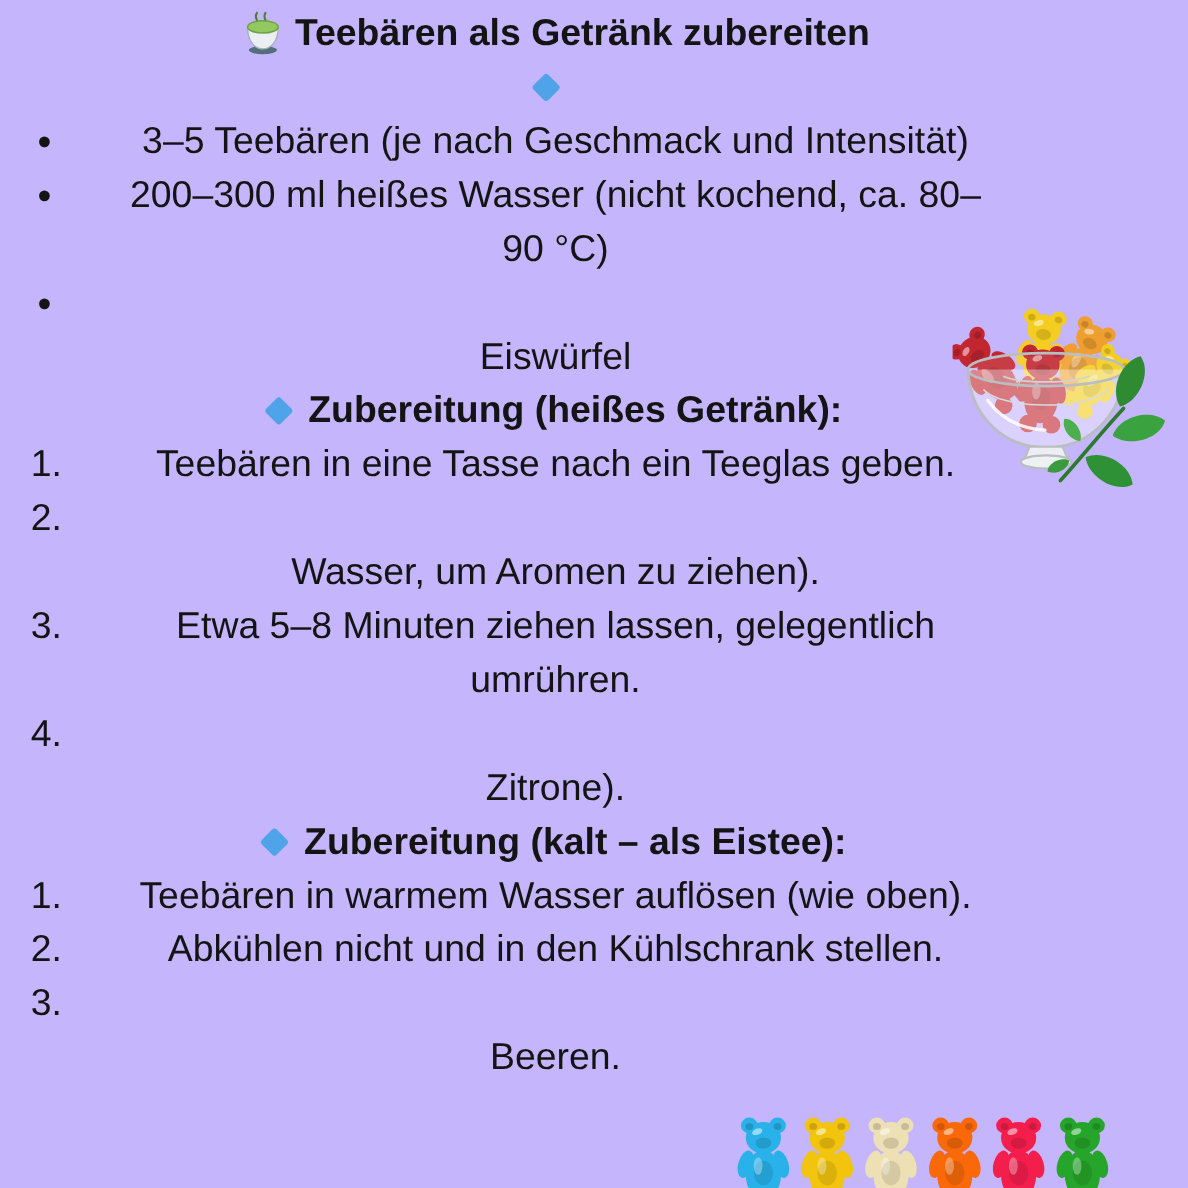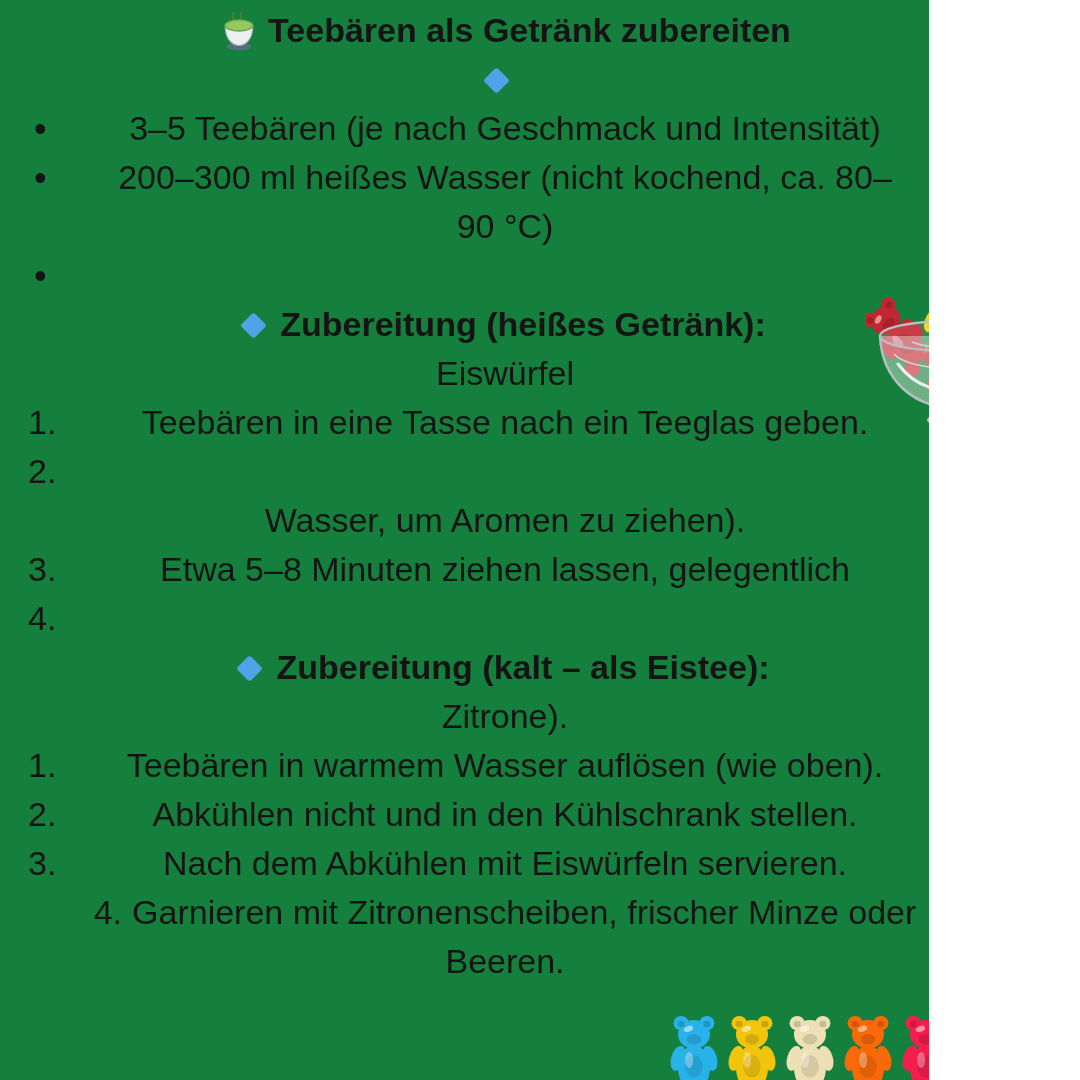--- a/index.html
+++ b/index.html
@@ -2,21 +2,21 @@
 <html lang="de"><head>
 <meta charset="utf-8">
 <style>
   html, body { margin: 0; padding: 0; }
   body {
     width: 1080px; height: 1080px; overflow: hidden;
     background: #ffffff;
     font-family: "Liberation Sans", sans-serif;
     color: #141414;
   }
-  .canvas { position: relative; width: 929px; height: 1080px; overflow: hidden; background:#15803d; }
+  .canvas { position: relative; width: 1080px; height: 1080px; overflow: hidden; background:#c4b5fd; }
 
   .content { position: absolute; top: 6px; left: 25px; width: 960px; }
   .line {
     position: relative;
     height: 49px; line-height: 49px;
     font-size: 34px;
     text-align: center;
     white-space: nowrap;
   }
   .bold { font-weight: bold; }
@@ -91,67 +91,66 @@
     <div class="line">
       <span class="marker bullet">•</span>
       <span>200–300 ml heißes Wasser (nicht kochend, ca. 80–</span>
     </div>
     <div class="line">
       <span>90 °C)</span>
     </div>
     <div class="line">
       <span class="marker bullet">•</span>
     </div>
+    <div class="line">
+      <span>Eiswürfel</span>
+    </div>
+
     <div class="line bold">
       <span class="diamond" style="background: rgb(79, 163, 232);"></span><span>Zubereitung (heißes Getränk):</span>
     </div>
 
     <div class="line">
-      <span>Eiswürfel</span>
-    </div>
-
-    <div class="line">
       <span class="marker">1.</span>
       <span>Teebären in eine Tasse nach ein Teeglas geben.</span>
     </div>
     <div class="line">
       <span class="marker">2.</span>
     </div>
     <div class="line">
       <span>Wasser, um Aromen zu ziehen).</span>
     </div>
     <div class="line">
       <span class="marker">3.</span>
       <span>Etwa 5–8 Minuten ziehen lassen, gelegentlich</span>
     </div>
     <div class="line">
+      <span>umrühren.</span>
+    </div>
+    <div class="line">
       <span class="marker">4.</span>
     </div>
+    <div class="line">
+      <span>Zitrone).</span>
+    </div>
+
     <div class="line bold">
       <span class="diamond" style="background: rgb(79, 163, 232);"></span><span>Zubereitung (kalt – als Eistee):</span>
     </div>
 
     <div class="line">
-      <span>Zitrone).</span>
-    </div>
-
-    <div class="line">
       <span class="marker">1.</span>
       <span>Teebären in warmem Wasser auflösen (wie oben).</span>
     </div>
     <div class="line">
       <span class="marker">2.</span>
       <span>Abkühlen nicht und in den Kühlschrank stellen.</span>
     </div>
     <div class="line">
       <span class="marker">3.</span>
-      <span>Nach dem Abkühlen mit Eiswürfeln servieren.</span>
-    </div>
-    <div class="line">
-      <span class="marker-inline">4.</span><span>Garnieren mit Zitronenscheiben, frischer Minze oder</span>
     </div>
     <div class="line">
       <span>Beeren.</span>
     </div>
 
   </div>
 
   <svg class="bowl-art" width="202" height="172" viewBox="0 0 202 172">
 
     <g transform="translate(10,18) rotate(-40 23 42)">

